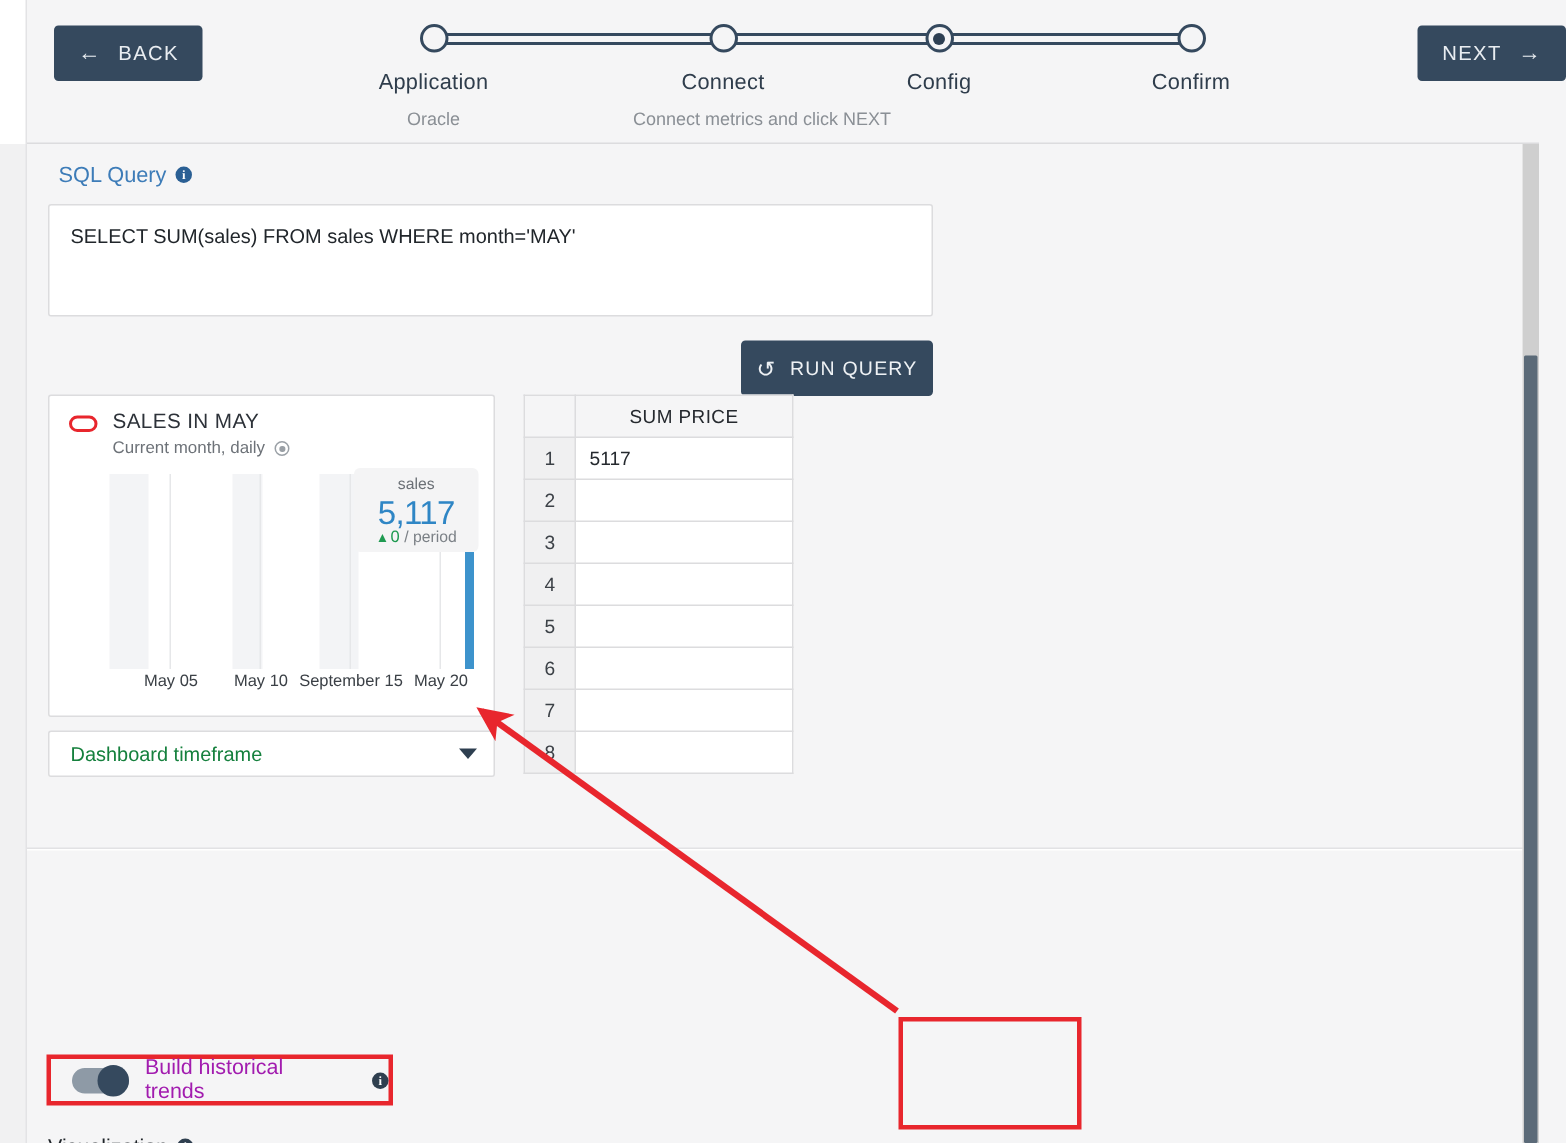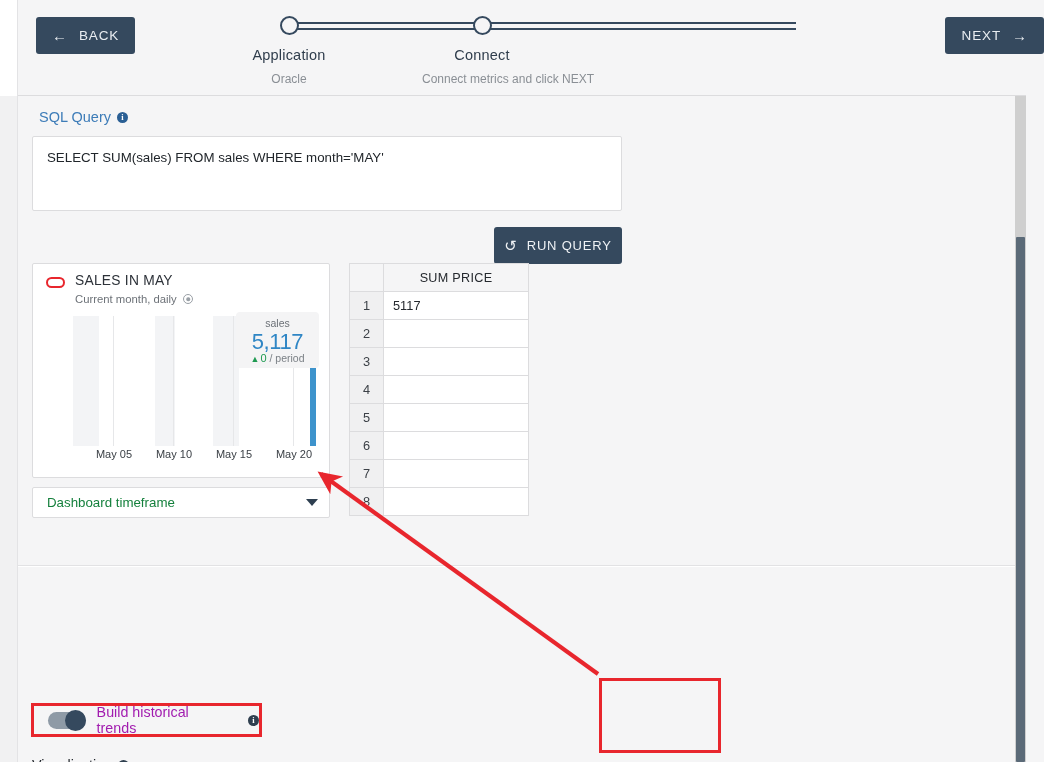--- a/index.html
+++ b/index.html
@@ -259,21 +259,31 @@
         <div class="label">Application</div>
         <div class="sub">Oracle</div>
       </div>
 
       <div class="step" style="left:127px;margin-left:24px;">
         <div class="dot"></div>
         <div class="label">Connect</div>
         <div class="sub">Connect metrics and click NEXT</div>
       </div>
 
-
+      <div class="step" style="left:295px;">
+        <div class="dot active"></div>
+        <div class="label">Config</div>
+        <div class="sub"></div>
+      </div>
+
+      <div class="step" style="left:463px;">
+        <div class="dot"></div>
+        <div class="label">Confirm</div>
+        <div class="sub"></div>
+      </div>
     </div>
   </div>
 
   <div class="body-area">
 
     <div class="panel-top">
 
       <div class="sql-label">
         <span>SQL Query</span><span class="info-dot">i</span>
       </div>
@@ -308,21 +318,21 @@
           <div class="tt-delta-row">
             <span class="tt-up">▲</span>
             <span class="tt-delta">0</span>
             <span class="tt-period">/ period</span>
           </div>
         </div>
 
         <div class="x-labels">
           <span class="x-lab" style="left:81px;">May 05</span>
           <span class="x-lab" style="left:141px;">May 10</span>
-          <span class="x-lab" style="left:201px;">May 15</span>
+          <span class="x-lab" style="left:201px;">September 15</span>
           <span class="x-lab" style="left:261px;">May 20</span>
         </div>
       </div>
 
       <div class="timeframe-row">
         <div class="tf-value">
           <span>Dashboard timeframe</span>
           <span class="caret"></span>
         </div>
       </div>

